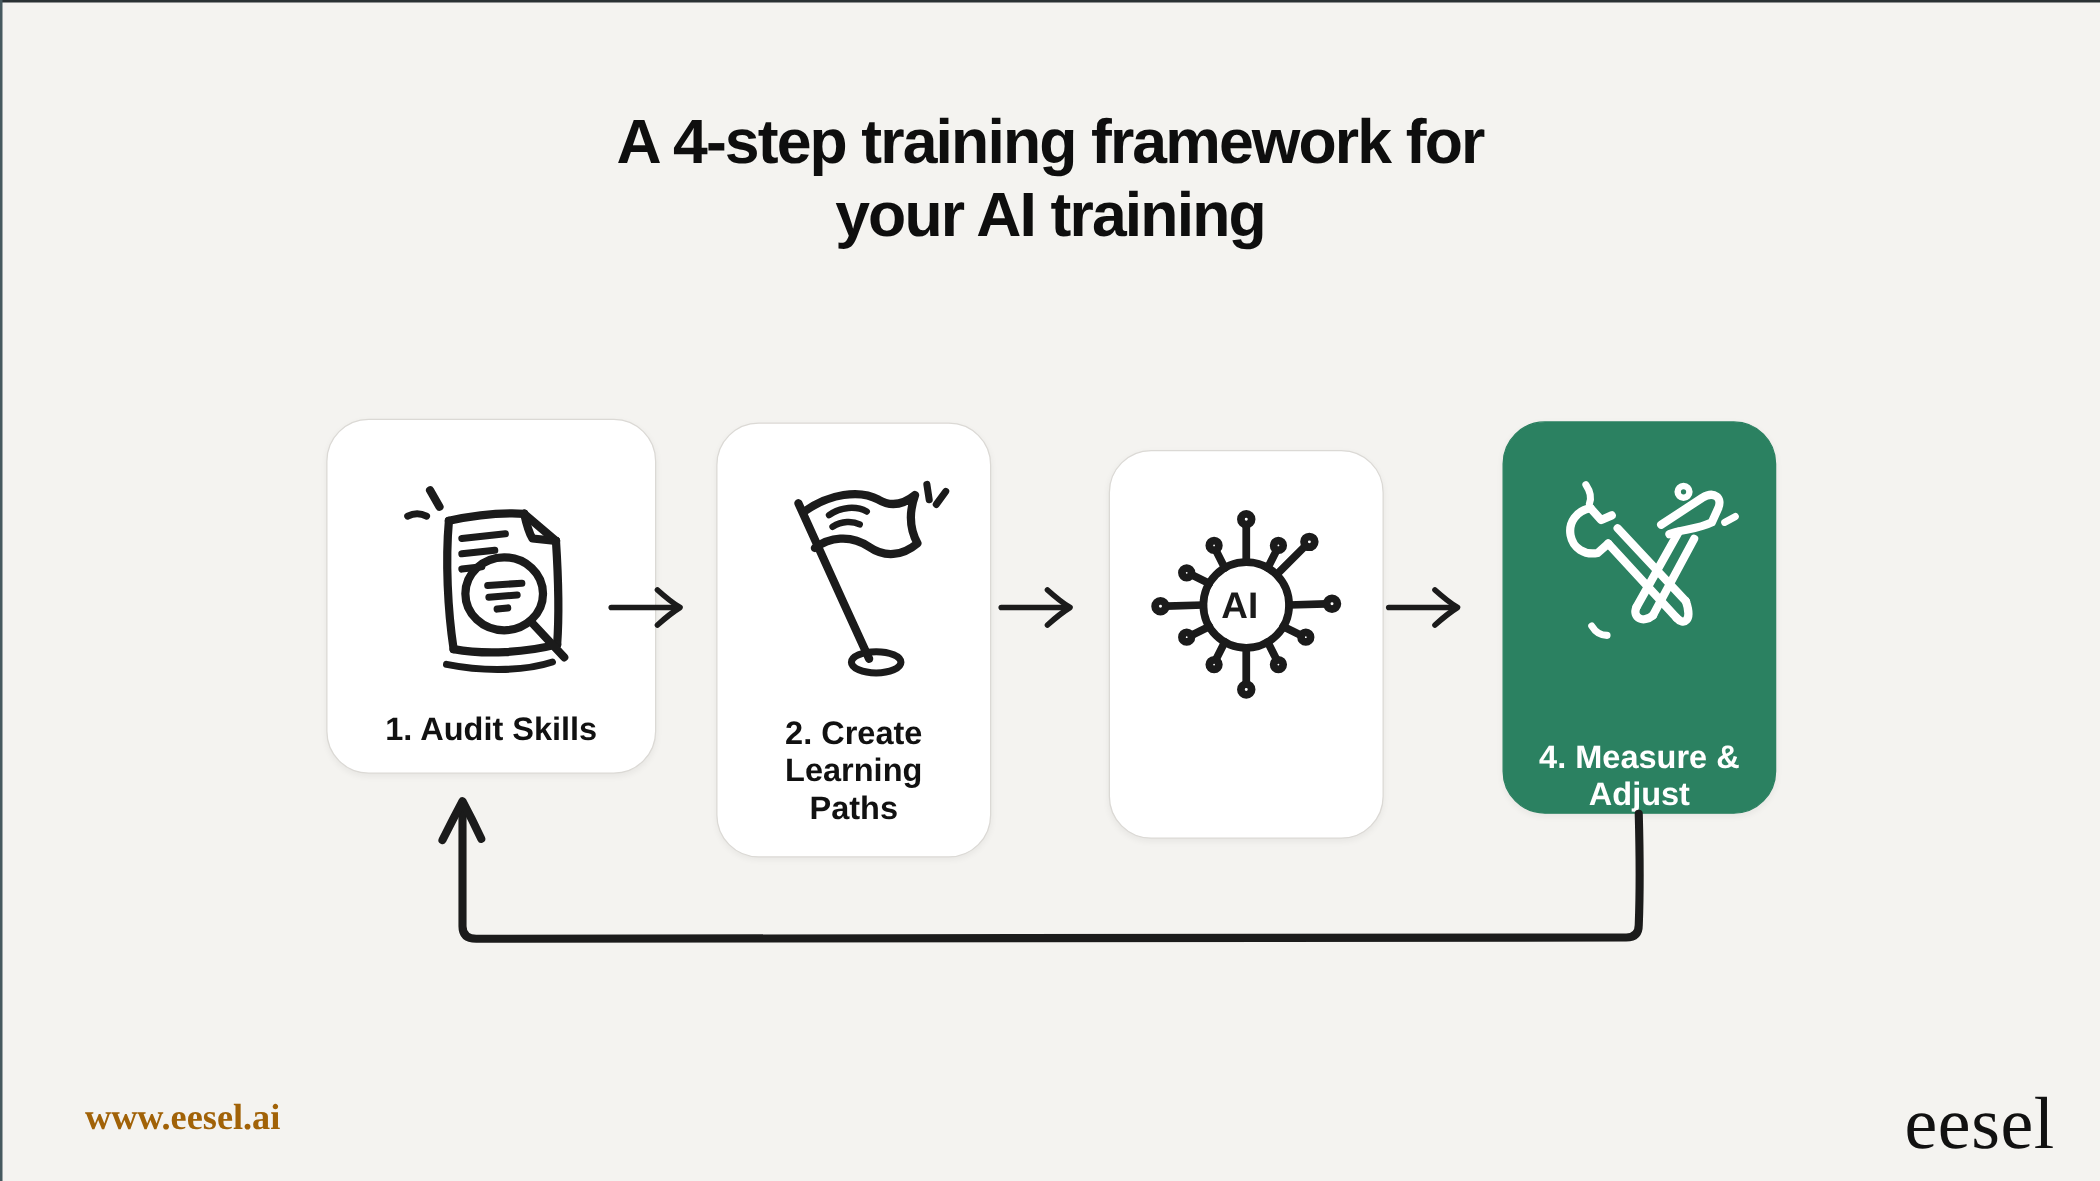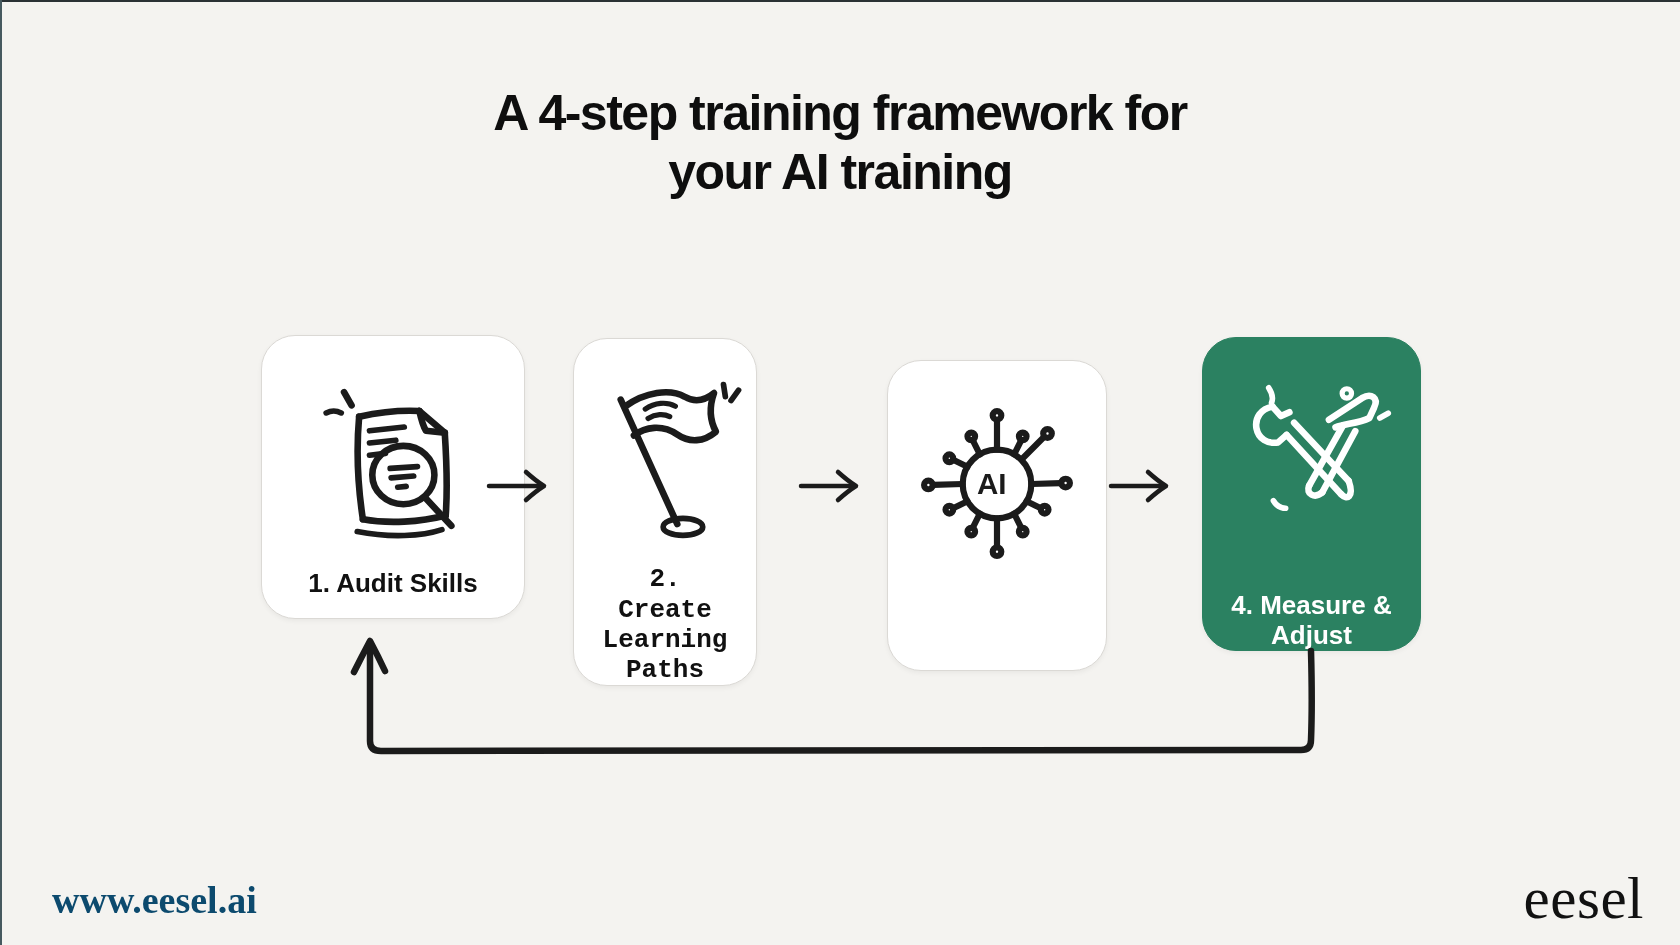--- a/index.html
+++ b/index.html
@@ -22,21 +22,21 @@
   .card {
     position:absolute; border-radius:34px; background:#ffffff;
     border:1.5px solid #dbd9d5;
     box-shadow:0 2px 5px rgba(0,0,0,0.05);
     display:flex; flex-direction:column; align-items:center;
     padding-top:28px;
   }
   .card.green { background:#2b8161; border-color:#2b8161;gap:44px; }
 
   .card-1 { left:261px;  top:335px; width:264px; height:284px; }
-  .card-2 { left:573px;  top:338px; width:184px; height:348px;font-family:Liberation Mono, monospace; }
+  .card-2 { left:573px;  top:338px; width:220px; height:348px; }
   .card-3 { left:887px;  top:340px; width:220px; height:311px;margin-top:20px; }
   .card-4 { left:1202px; top:337px; width:219px; height:314px; }
 
   .icon-box { height:190px; display:flex; align-items:center; justify-content:center; }
   .step-label {
     margin-top:14px; text-align:center;
     font-size:26px; font-weight:700; line-height:1.16; color:#111111;
   }
   .card-1 .step-label { max-width:200px; }
   .card-2 .step-label { max-width:132px; }
@@ -44,23 +44,23 @@
   .card-4 .step-label { max-width:176px; color:#ffffff; }
 
   .flow-arrow { position:absolute; width:64px; height:40px; }
   .flow-arrow-1 { left:486px;  top:466px; }
   .flow-arrow-2 { left:798px;  top:466px; }
   .flow-arrow-3 { left:1108px; top:466px; }
 
   .loop-arrow { position:absolute; left:330px; top:600px; width:1070px; height:175px; }
 
   .site-url {
-    position:absolute; left:52px; top:878px;
+    position:absolute; left:68px; top:878px;
     font-family:"Liberation Serif", serif; font-weight:700;
-    font-size:38px; color:#0c4a6e;
+    font-size:29px; color:#a16207;
   }
   .brand-logo {
     position:absolute; right:36px; top:864px;
     font-family:"Liberation Serif", serif; font-weight:400;
     font-size:59px; color:#111111; letter-spacing:0.5px;
   }
 
   svg .ink  { stroke:#1b1b1b; stroke-linecap:round; stroke-linejoin:round; fill:none; }
   svg .wink { stroke:#ffffff; stroke-linecap:round; stroke-linejoin:round; fill:none; }
 </style>

